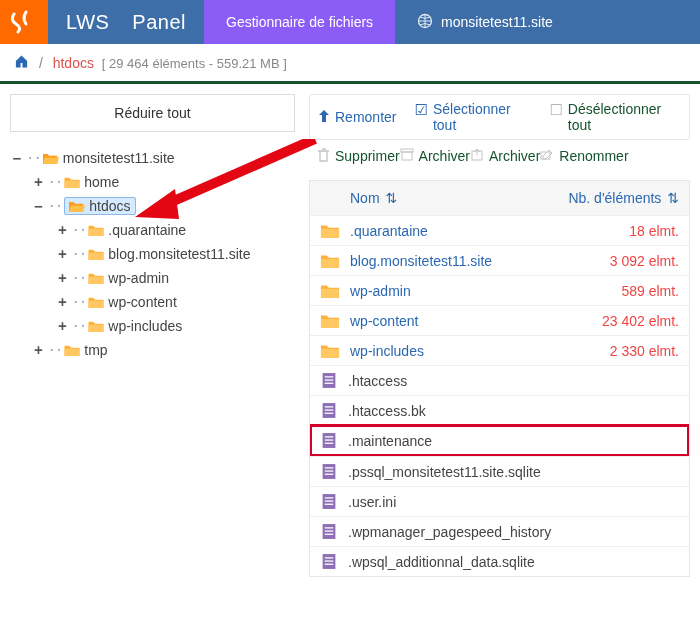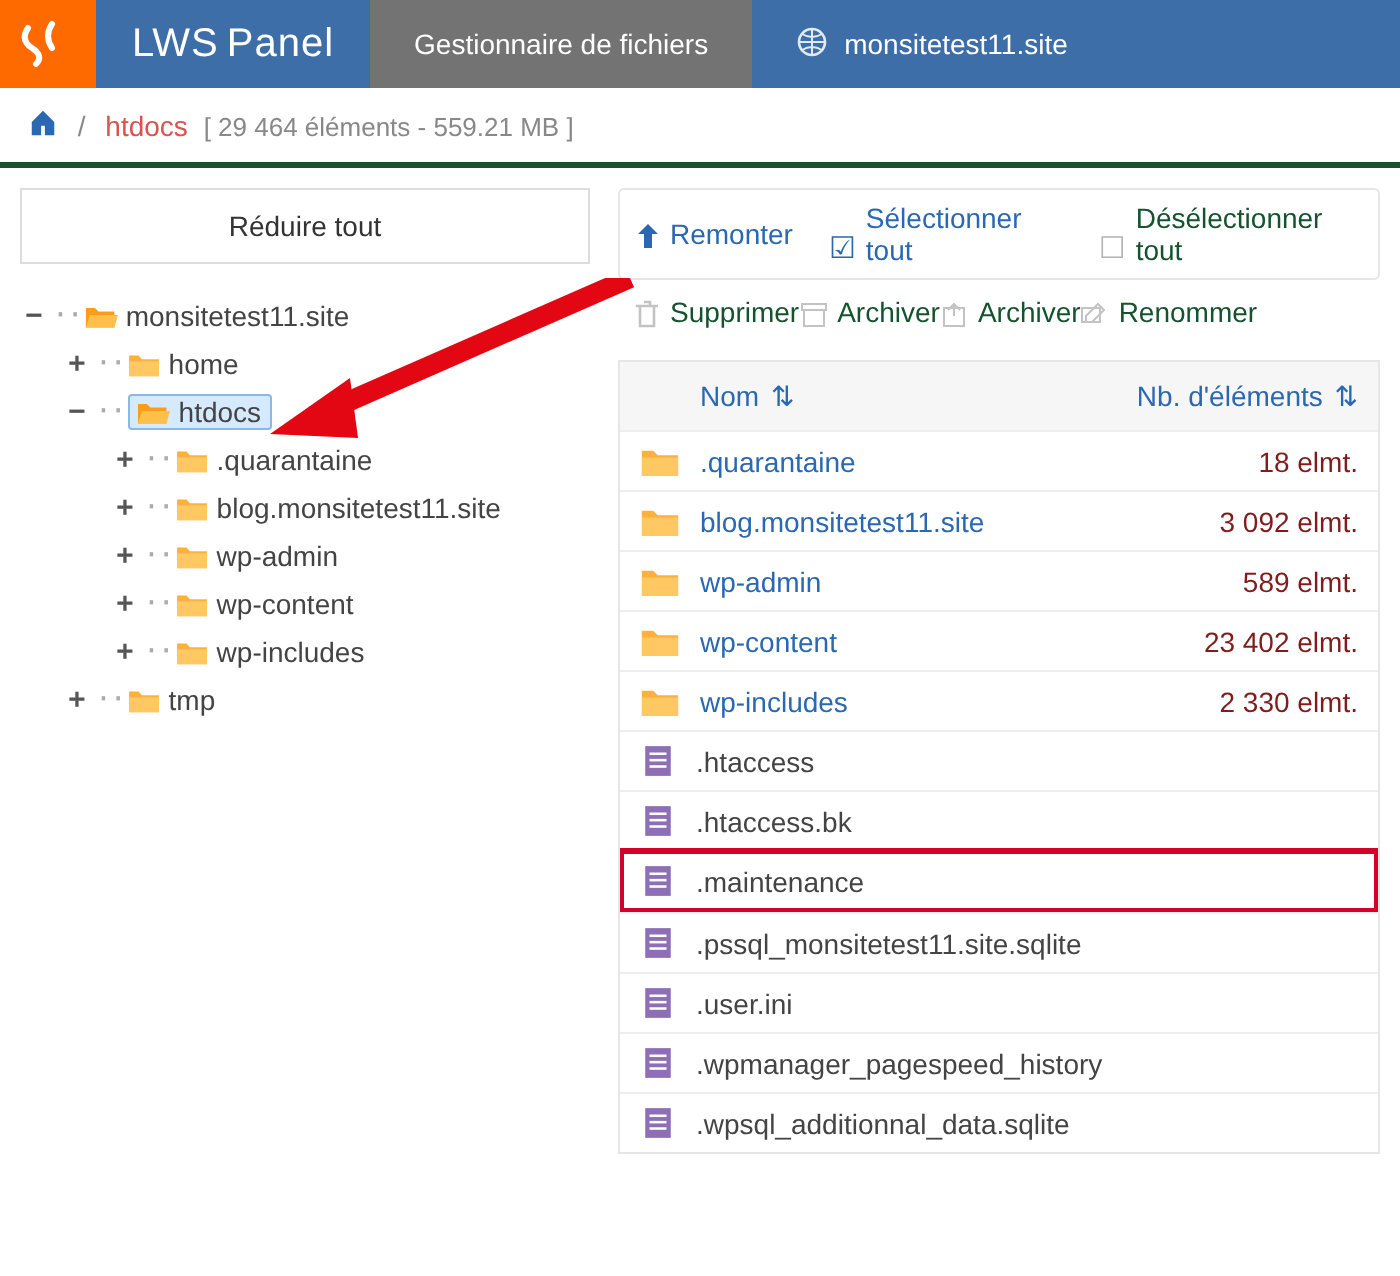--- a/index.html
+++ b/index.html
@@ -1,23 +1,23 @@
 <!DOCTYPE html>
 <html><head>
 <meta charset="utf-8">
 <style>
   * { box-sizing: border-box; }
   body { margin:0; font-family: Arial, Helvetica, sans-serif; font-size:14px; color:#333; background:#fff; width:700px; height:638px; overflow:hidden; }
   .header { background:#3d6ea8; display:flex; align-items:stretch; height:44px; color:#fff; }
   .logo-box { background:#ff6a00; display:flex; align-items:center; padding:0 10px 0 8px; font-weight:bold; }
   .logo-box svg { margin-right:6px; }
-  .brand { display:flex; align-items:center; padding:0 18px; font-size:20px; font-weight:300; letter-spacing:.5px; }
+  .brand { display:flex; align-items:center; padding:0 18px; font-size:20px; font-weight:300; letter-spacing:.5px;gap:19px; }
   .brand b { font-weight:500; margin-left:4px; }
   .head-tab { display:flex; align-items:center; padding:0 22px; font-weight:500; color:#fff; }
-  .head-tab.primary { background:#737373; }
+  .head-tab.primary { background:#8b5cf6; }
   .head-tab .globe { margin-right:8px; opacity:.85; }
 
   .breadcrumb { padding:10px 14px; font-size:14px; color:#444; border-bottom:3px solid #14532d; }
   .breadcrumb .home { color:#2a68b1; }
   .breadcrumb .sep { color:#888; margin:0 6px; }
   .breadcrumb .current { color:#d9534f; }
   .breadcrumb .meta { color:#888; margin-left:4px; font-size:13px; }
 
   .body { display:flex; padding:10px; gap:14px; }
   .side { width:285px; flex-shrink:0; }
@@ -26,34 +26,34 @@
   .tree .row { display:flex; align-items:center; height:24px; }
   .tree .tog { width:14px; text-align:center; color:#555; font-weight:bold; cursor:pointer; font-family:monospace; }
   .tree .dots { color:#aaa; letter-spacing:-1px; font-family:monospace; padding:0 2px; }
   .tree .fold { display:flex; align-items:center; gap:4px; }
   .tree .fold.sel { background:#d6eaff; border:1px solid #8ab9e8; padding:0 4px; border-radius:2px; }
   .tree .label { color:#444; }
   .folder-icon { width:16px; height:14px; }
 
   .main { flex:1; }
   .toolbar { display:flex; align-items:center; gap:18px; padding:6px 8px; border:1px solid #e6e6e6; border-radius:3px; font-size:14px; }
-  .tool { display:flex; align-items:flex-end; gap:5px; cursor:pointer; }
+  .tool { display:flex; align-items:flex-start; gap:5px; cursor:pointer; }
   .tool.blue { color:#2a68b1; }
   .tool.grey { color:#14532d; }
   .toolbar2 { display:flex; align-items:center; padding:6px 8px; margin-top:2px; font-size:14px; color:#b5b5b5; }
 
   .filegrid { margin-top:10px; border:1px solid #e6e6e6; border-radius:0; overflow:hidden; }
   .fg-head { display:flex; background:#f6f6f6; color:#2a68b1; padding:9px 10px; font-size:14px; }
   .fg-head .col1 { flex:1; padding-left:30px; }
   .fg-head .col2 { width:120px; text-align:right; }
   .sort { color:#2a68b1; margin-left:2px; }
   .fg-row { display:flex; align-items:center; padding:6px 10px; border-top:1px solid #eee; font-size:14px; }
   .fg-row .name { color:#2a68b1; flex:1; margin-left:10px; display:flex; align-items:center; }
   .fg-row .name.dark { color:#444; }
-  .fg-row .count { width:120px; text-align:right; color:#7f1d1d; }
+  .fg-row .count { width:120px; text-align:right; color:#ef4444; }
   .fg-row.hl { border:3px solid #d4002a; margin:-1px; padding:5px 8px;text-align:right; }
 
   .arrow-overlay { position:absolute; left:135px; top:139px; pointer-events:none; }
 
   
   .chk::before { content:"\2611"; color:#2a68b1; font-size:15px; }
   .unchk::before { content:"\2610"; color:#b5b5b5; font-size:15px; }
 </style>
 </head>
 <body>

